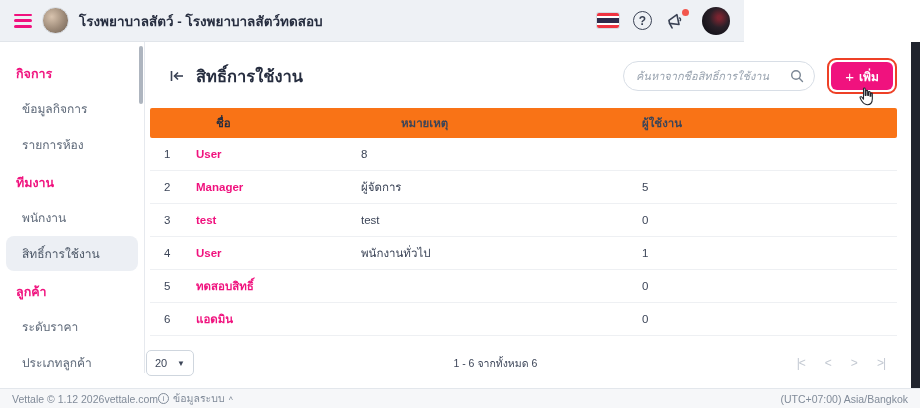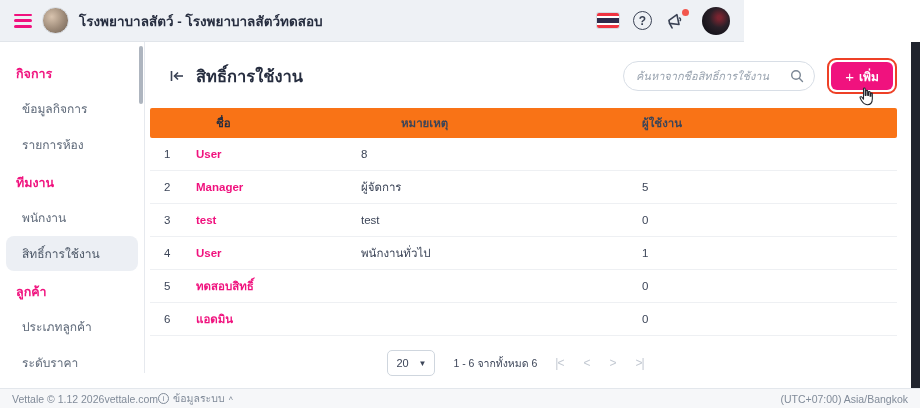--- a/index.html
+++ b/index.html
@@ -65,21 +65,21 @@
     font-weight:bold; color:#262d3f; font-size:11.5px;gap:20px;
   }
   .trow { display:flex; align-items:center; height:33px; border-bottom:1px solid #eef0f3; font-size:11.5px; }
   .c-no { width:46px; padding-left:14px; color:#3c4558; }
   .c-name { width:165px; }
   .c-note { flex:1; color:#3c4558; }
   .c-users { width:255px; color:#3c4558; }
   .thead .c-no { color:#262d3f; }
   .name-link { color:#f0127e; font-weight:bold; cursor:pointer; text-decoration:none; }
   
-  .pagination { display:flex; align-items:center; justify-content:center; gap:18px; padding:14px 26px 0 0; color:#515c6b; }
+  .pagination { display:flex; align-items:center; justify-content:space-between; gap:18px; padding:14px 26px 0 0; color:#515c6b; }
   .page-size {
     width:48px; height:26px; border:1px solid #cfd6de; border-radius:5px;
     display:flex; align-items:center; justify-content:space-between; padding:0 8px; cursor:pointer; font-size:11px; color:#3c4558;
   }
   .page-size .caret { font-size:8px; color:#3c4558; }
   .range-text { font-size:10.5px; color:#3c4558; }
   .pager-icons { display:flex; gap:20px; color:#c3c9d2; font-size:12px; }
   .pager-icons span { cursor:default; letter-spacing:-1px; }
   
   .right-strip { position:absolute; top:42px; right:0; width:9px; bottom:20px; background:#20242e; }
@@ -130,22 +130,22 @@
 
 <div class="sidebar">
   <div id="sidebar-content">
       <div class="side-section-label">กิจการ</div>
       <div class="side-item">ข้อมูลกิจการ</div>
       <div class="side-item">รายการห้อง</div>
       <div class="side-section-label">ทีมงาน</div>
       <div class="side-item">พนักงาน</div>
       <div class="side-item active">สิทธิ์การใช้งาน</div>
       <div class="side-section-label">ลูกค้า</div>
+      <div class="side-item">ระดับราคา</div>
       <div class="side-item">ประเภทลูกค้า</div>
-      <div class="side-item">ระดับราคา</div>
       <div class="side-item">ภาษาสำหรับลูกค้า</div>
     </div>
   <div class="side-scroll-thumb"></div>
 </div>
 
 <div class="main">
   <div class="page-header">
     <div class="collapse-btn">
       <svg width="16" height="14" viewBox="0 0 16 14">
         <line x1="2.5" y1="2" x2="2.5" y2="12" stroke="#3a4254" stroke-width="1.6"></line>

